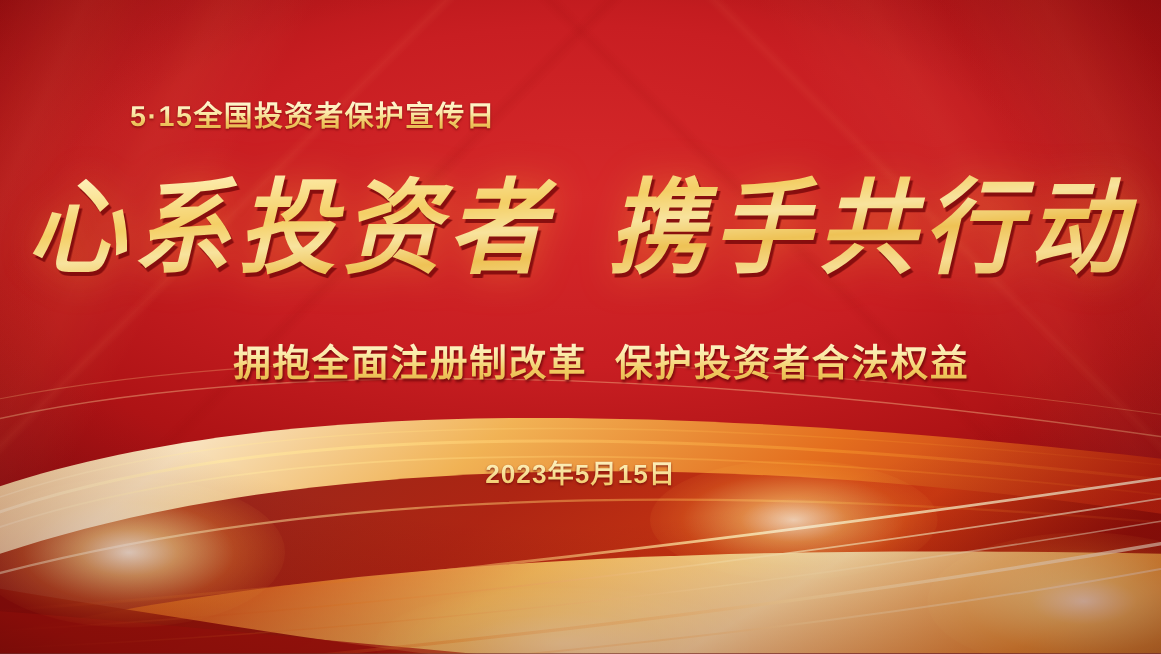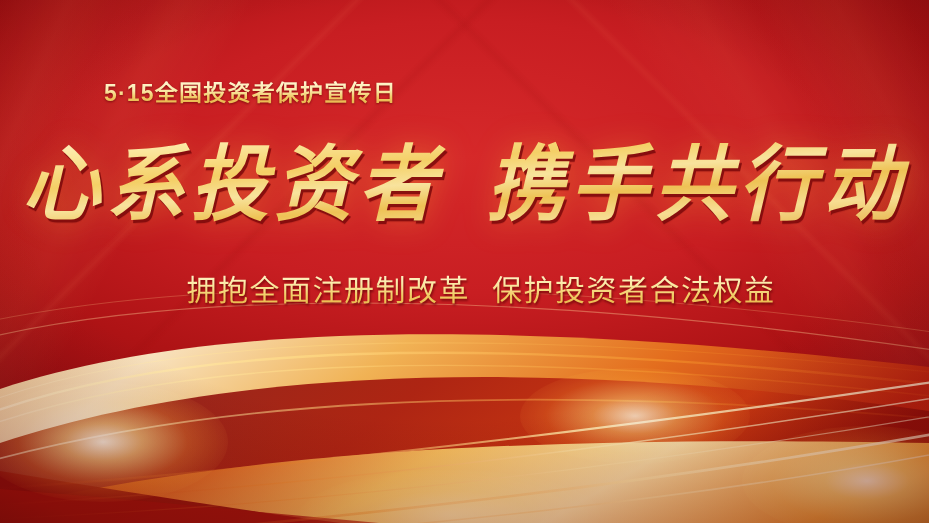--- a/index.html
+++ b/index.html
@@ -158,21 +158,21 @@
   }
   .headline .gap { display: inline-block; width: 44px; }
 
   .subtitle {
     position: absolute;
     left: 0;
     right: 0;
     top: 266px;
     text-align: center;
     font-size: 30px;
-    font-weight: normal;
+    font-weight: bold;
     letter-spacing: 1.5px;
     white-space: nowrap;
     background: linear-gradient(180deg, #fffbe4 0%, #fbeaa8 40%, #f1cb62 68%, #e3ae42 100%);
     -webkit-background-clip: text;
     background-clip: text;
     color: transparent;
     -webkit-text-fill-color: transparent;
     filter: drop-shadow(1px 2px 1px rgba(112,6,8,0.85));
     padding-left: 33px;
   }
@@ -286,15 +286,16 @@
     <div class="eyebrow">5·15全国投资者保护宣传日</div>
 
     <div class="headline">
       <span>心系投资者</span><span class="gap"></span><span>携手共行动</span>
     </div>
 
     <div class="subtitle">
       <span>拥抱全面注册制改革</span><span class="gap"></span><span>保护投资者合法权益</span>
     </div>
 
+    <div class="date">2023年5月15日</div>
 
   </div>
 </div>
 
 </body></html>

